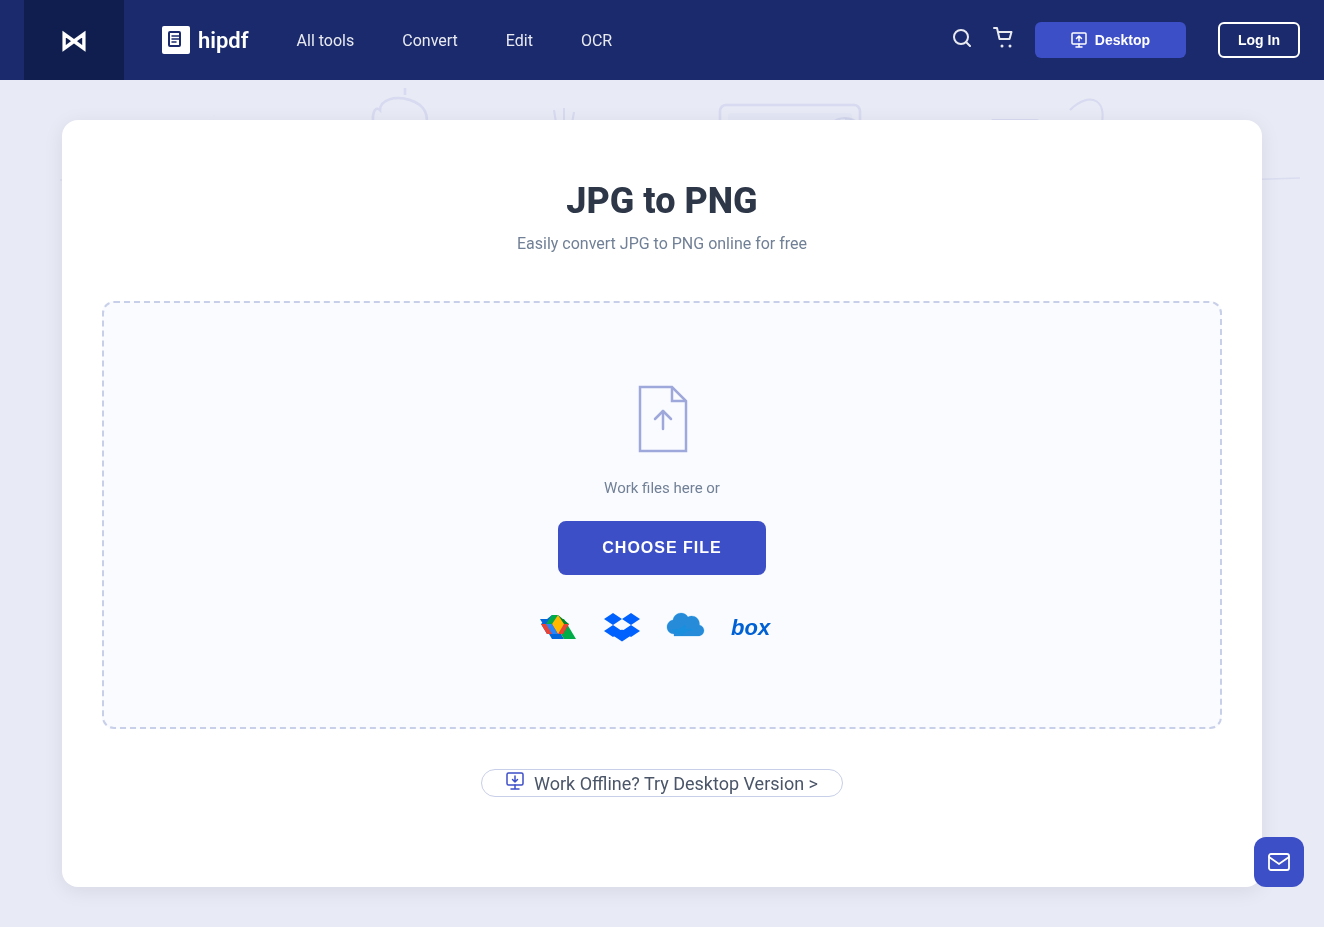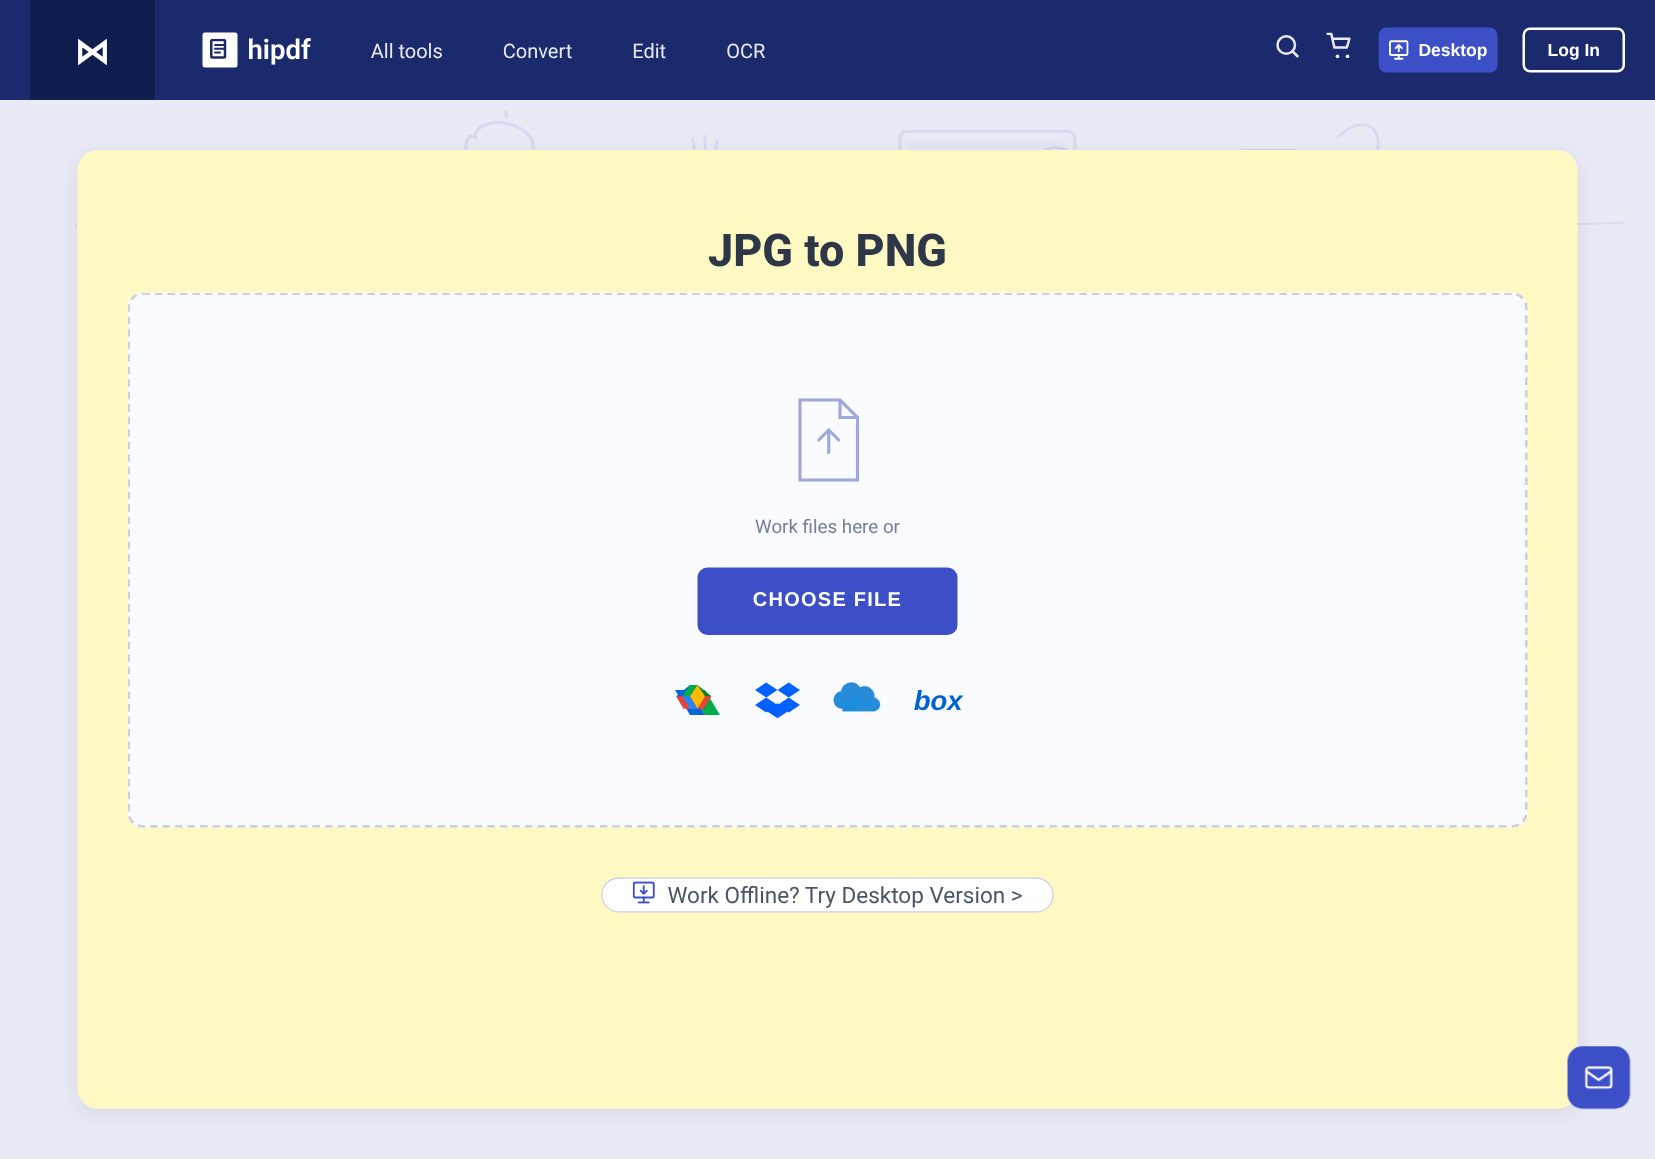--- a/index.html
+++ b/index.html
@@ -82,38 +82,39 @@
       font-size: 20px;
       cursor: pointer;
       background: none;
       border: none;
       opacity: 0.9;
     }
     .desktop-btn {
       background: #3d4fc7;
       color: white;
       border: none;
-      padding: 10px 8px;
+      padding: 10px 36px;
       border-radius: 6px;
       font-size: 14px;
       font-weight: 600;
       cursor: pointer;
       display: flex;
       align-items: center;
       gap: 8px;
     }
     .login-btn {
       background: transparent;
       color: white;
       border: 2px solid white;
       padding: 8px 18px;
       border-radius: 6px;
       font-size: 14px;
       font-weight: 600;
       cursor: pointer;
+      margin-left: 12px;
     }
 
     
     .bg-illustration {
       position: absolute;
       top: 80px;
       left: 0;
       right: 0;
       height: 120px;
       overflow: hidden;
@@ -128,21 +129,21 @@
     .main-content {
       position: relative;
       z-index: 2;
       display: flex;
       justify-content: center;
       padding: 40px 50px;
       min-height: calc(927px - 80px);
     }
 
     .converter-card {
-      background: #fef9c3;
+      background: #ffffff;
       border-radius: 16px;
       width: 100%;
       max-width: 1200px;
       padding: 60px 40px;
       box-shadow: 0 4px 20px rgba(0,0,0,0.08);
       position: relative;
     }
 
     .card-title {
       text-align: center;
@@ -357,20 +358,21 @@
     <path d="M1100 50 C1085 52 1078 60 1075 80" stroke="#c5cae9" stroke-width="1.5" fill="none" opacity="0.4"></path>
 
     <path d="M60 100 Q200 95 400 100 Q600 105 750 100 Q900 95 1100 100 Q1200 102 1300 98" stroke="#c5cae9" stroke-width="1.5" fill="none" opacity="0.4"></path>
   </svg>
 </div>
 
 <div class="main-content">
   <div class="converter-card">
 
     <h1 class="card-title">JPG to PNG</h1>
+    <p class="card-subtitle">Easily convert JPG to PNG online for free</p>
 
     <div class="drop-zone">
 
       <div class="upload-icon">
         <svg width="68" height="72" viewBox="0 0 68 72" fill="none" xmlns="http://www.w3.org/2000/svg">
 
           <path d="M12 4 H44 L58 18 V68 H12 Z" fill="none" stroke="#9fa8da" stroke-width="2.5"></path>
           <path d="M44 4 L44 18 H58" fill="none" stroke="#9fa8da" stroke-width="2.5"></path>
 
           <line x1="35" y1="46" x2="35" y2="28" stroke="#9fa8da" stroke-width="2.5" stroke-linecap="round"></line>

